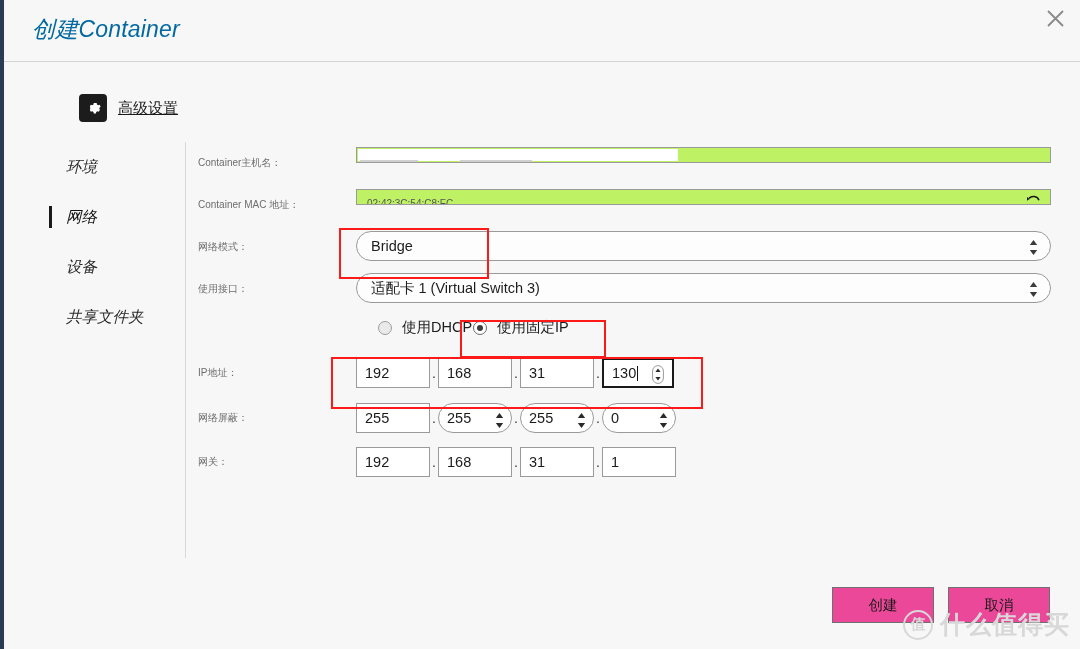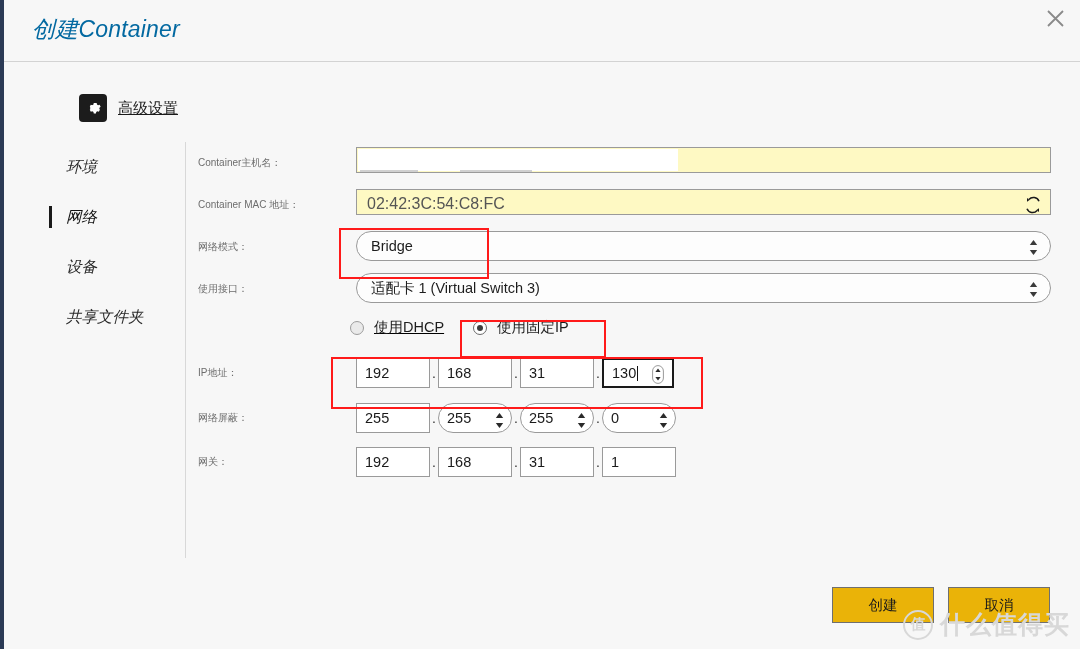--- a/index.html
+++ b/index.html
@@ -143,25 +143,25 @@
     white-space: nowrap;
   }
   .fctrl {
     position: absolute;
     left: 158px;
     top: 5px;
   }
   
   .tinput {
     width: 695px;
-    height: 26px;
+    height: 16px;
     box-sizing: border-box;
     border: 1px solid #9a9a9a;
-    background: #fef9c3;
-    font-size: 16px;
+    background: #bef264;
+    font-size: 10px;
     color: #555;
     padding: 0 10px;
     line-height: 28px;
     white-space: nowrap;
     overflow: hidden;
   }
   .tinput.with-icon { padding-right: 34px; position: relative; }
   .refresh-ic {
     position: absolute;
     right: 8px;
@@ -312,21 +312,21 @@
     z-index: 5;
   }
 
   
   .fbtn {
     position: absolute;
     width: 102px;
     height: 36px;
     box-sizing: border-box;
     border: 1px solid #6f6f6f;
-    background: #eab308;
+    background: #ec4899;
     font-size: 14.5px;
     color: #1a1a1a;
     line-height: 34px;
     text-align: center;
     cursor: pointer;
   }
   
   #watermark {
     position: absolute;
     right: 10px;
@@ -450,21 +450,21 @@
             <svg width="9" height="17" viewBox="0 0 9 17" aria-hidden="true">
               <path fill="currentColor" d="M4.5 1 L8.2 6 L0.8 6 Z"></path>
               <path fill="currentColor" d="M4.5 16 L8.2 11 L0.8 11 Z"></path>
             </svg>
           </span>
         </div>
       </div>
     </div>
 
     <div id="radio-row">
-      <div class="radio-wrap" style="left:152px;text-decoration:underline;">
+      <div class="radio-wrap" style="left:180px;">
         <span class="radio"></span>
         <span class="radio-label">使用DHCP</span>
       </div>
       <div class="radio-wrap" style="left:275px;">
         <span class="radio checked"></span>
         <span class="radio-label">使用固定IP</span>
       </div>
     </div>
 
     <div class="frow" style="height:46px;">

